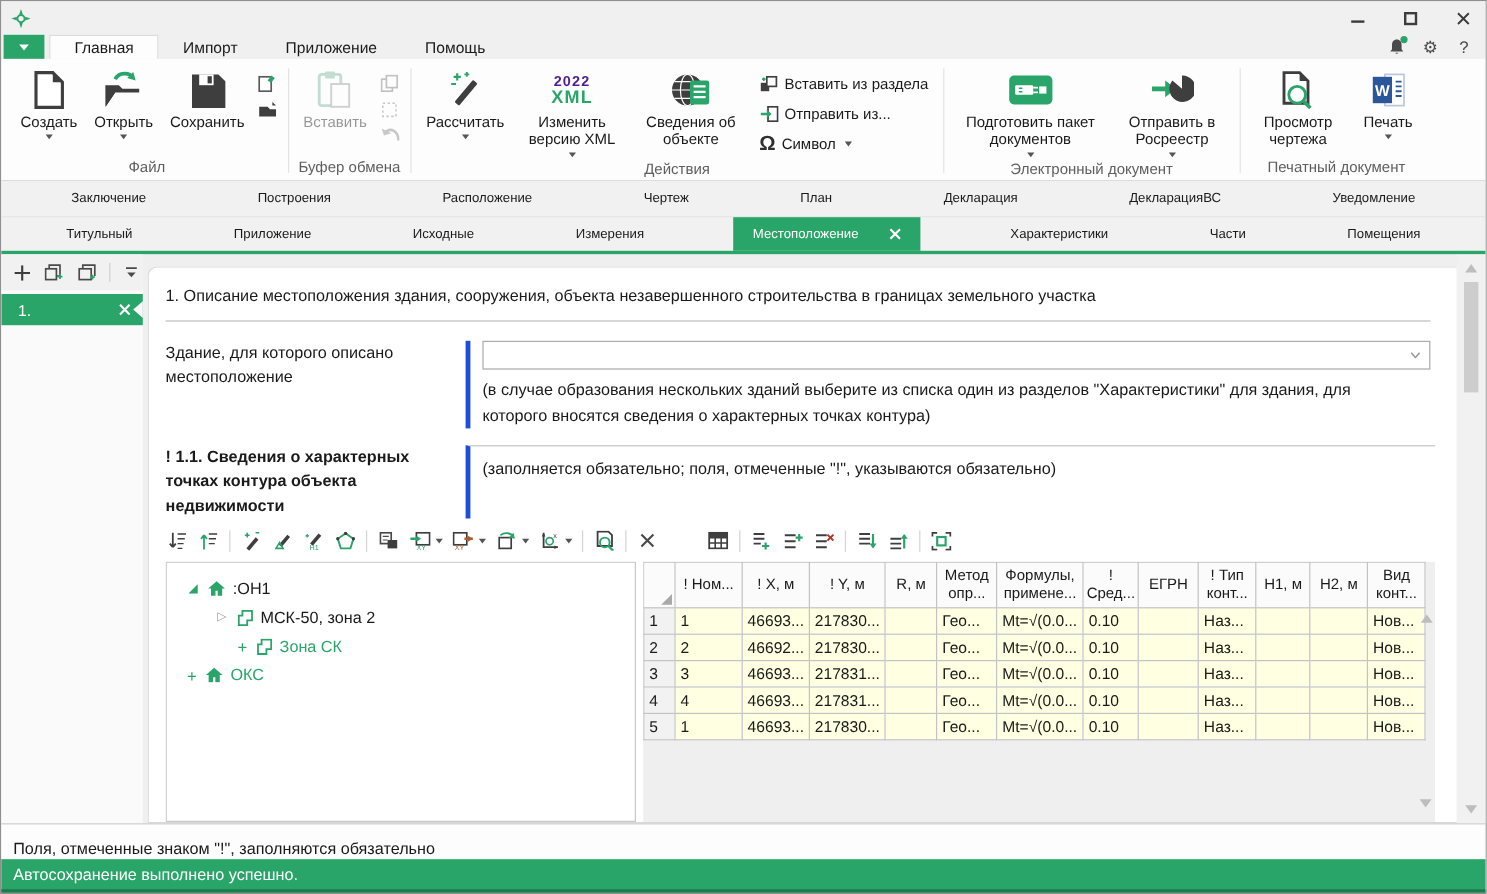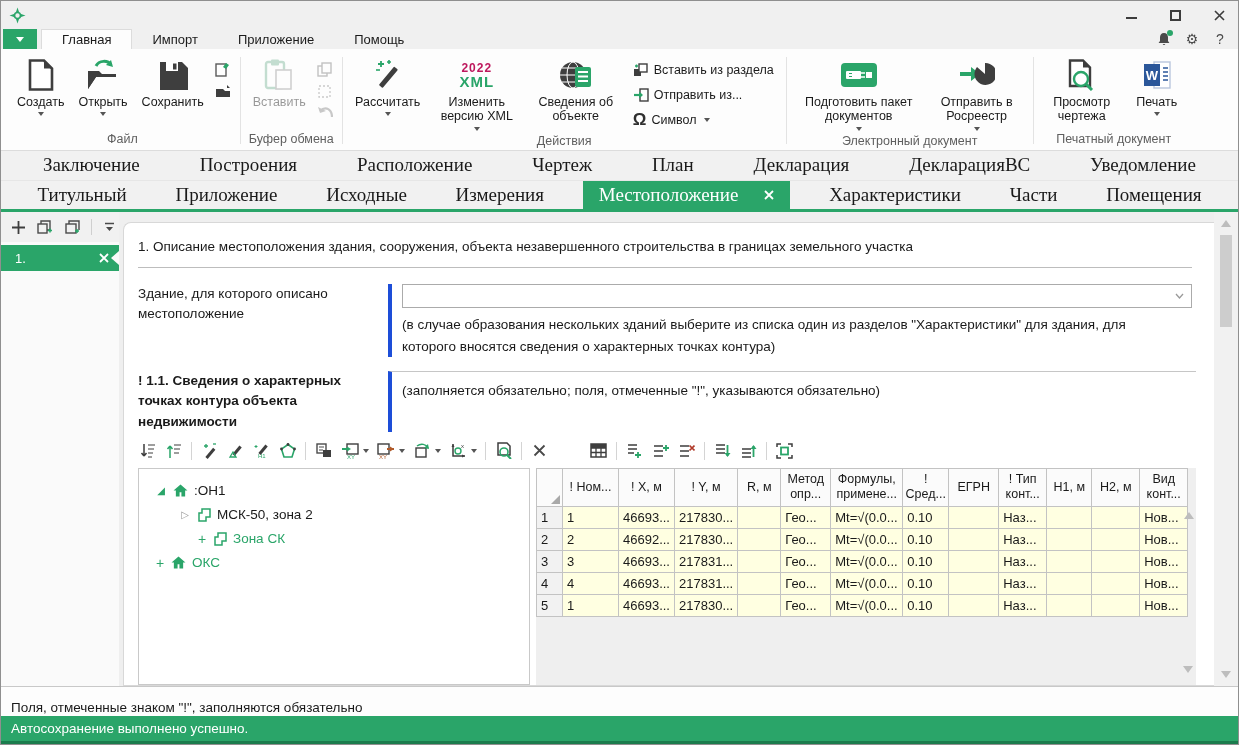--- a/index.html
+++ b/index.html
@@ -32,31 +32,31 @@
   .rgl { text-align:center; color:#5f5f5f; font-size:12.5px; padding:1px 0 4px; }
   .rsep { width:1px; background:#e3e3e3; margin:6px 0; }
   .bigbtn { display:flex; flex-direction:column; align-items:center; gap:2px; font-size:12.5px; text-align:center; line-height:1.15; padding:2px 4px; cursor:default; }
   .icon32 { height:36px; display:flex; align-items:center; justify-content:center; }
   .caret { width:0; height:0; border-left:3.5px solid transparent; border-right:3.5px solid transparent; border-top:4px solid #555; margin-top:1px; }
   .caret.inline { display:inline-block; margin:0 0 1px 3px; }
   .minicol { display:flex; flex-direction:column; gap:6px; padding-top:6px; }
   .miniicon { width:18px; height:16px; display:flex; align-items:center; justify-content:center; }
   .disabled { opacity:.45; }
   .xmlbadge { display:flex; flex-direction:column; align-items:center; line-height:1; }
-  .xmlbadge .y { color:#be185d; font-weight:bold; font-size:12px; letter-spacing:1px; }
+  .xmlbadge .y { color:#4c1d95; font-weight:bold; font-size:12px; letter-spacing:1px; }
   .xmlbadge .x { color:#2aa569; font-weight:bold; font-size:15px; letter-spacing:1px; }
   .minirow-col { display:flex; flex-direction:column; justify-content:flex-start; gap:3px; padding-top:4px; }
   .minirow { display:flex; align-items:center; gap:5px; font-size:12.5px; height:22px; padding:0 4px; }
   .omega { font-size:17px; font-weight:bold; color:#2f2f2f; }
 
   
   .sectiontabs { height:61px; flex:none; background:#f1f1f1; display:flex; flex-direction:column; }
   .strow { flex:1; display:flex; align-items:stretch; justify-content:space-around; padding:0 12px; }
   .strow1 { border-bottom:1px solid #e6e6e6; }
-  .stab { display:flex; align-items:center; font-size:19px; padding:0 10px; cursor:default;font-family:Liberation Serif, serif; }
+  .stab { display:flex; align-items:center; font-size:11px; padding:0 10px; cursor:default; }
   .stab.active { background:#2aa569; color:#fff; padding:0 16px; gap:26px; }
   .greenbar { height:3px; background:#2aa569; flex:none; }
 
   
   .workspace { flex:1; display:flex; background:#efefef; position:relative; overflow:hidden; }
   .sidebar { width:118px; flex:none; background:#fafafa; display:flex; flex-direction:column; }
   .sb-toolbar { height:30px; display:flex; align-items:center; gap:9px; padding-left:8px; background:#f1f1f1; }
   .sb-sep { width:1px; height:16px; background:#cfcfcf; }
   .sb-tab { height:26px; background:#2aa569; color:#fff; display:flex; align-items:center; padding:0 10px 0 14px; font-size:13px; position:relative; margin-top:3px; }
   .sb-tab .close-x { margin-left:auto; }

